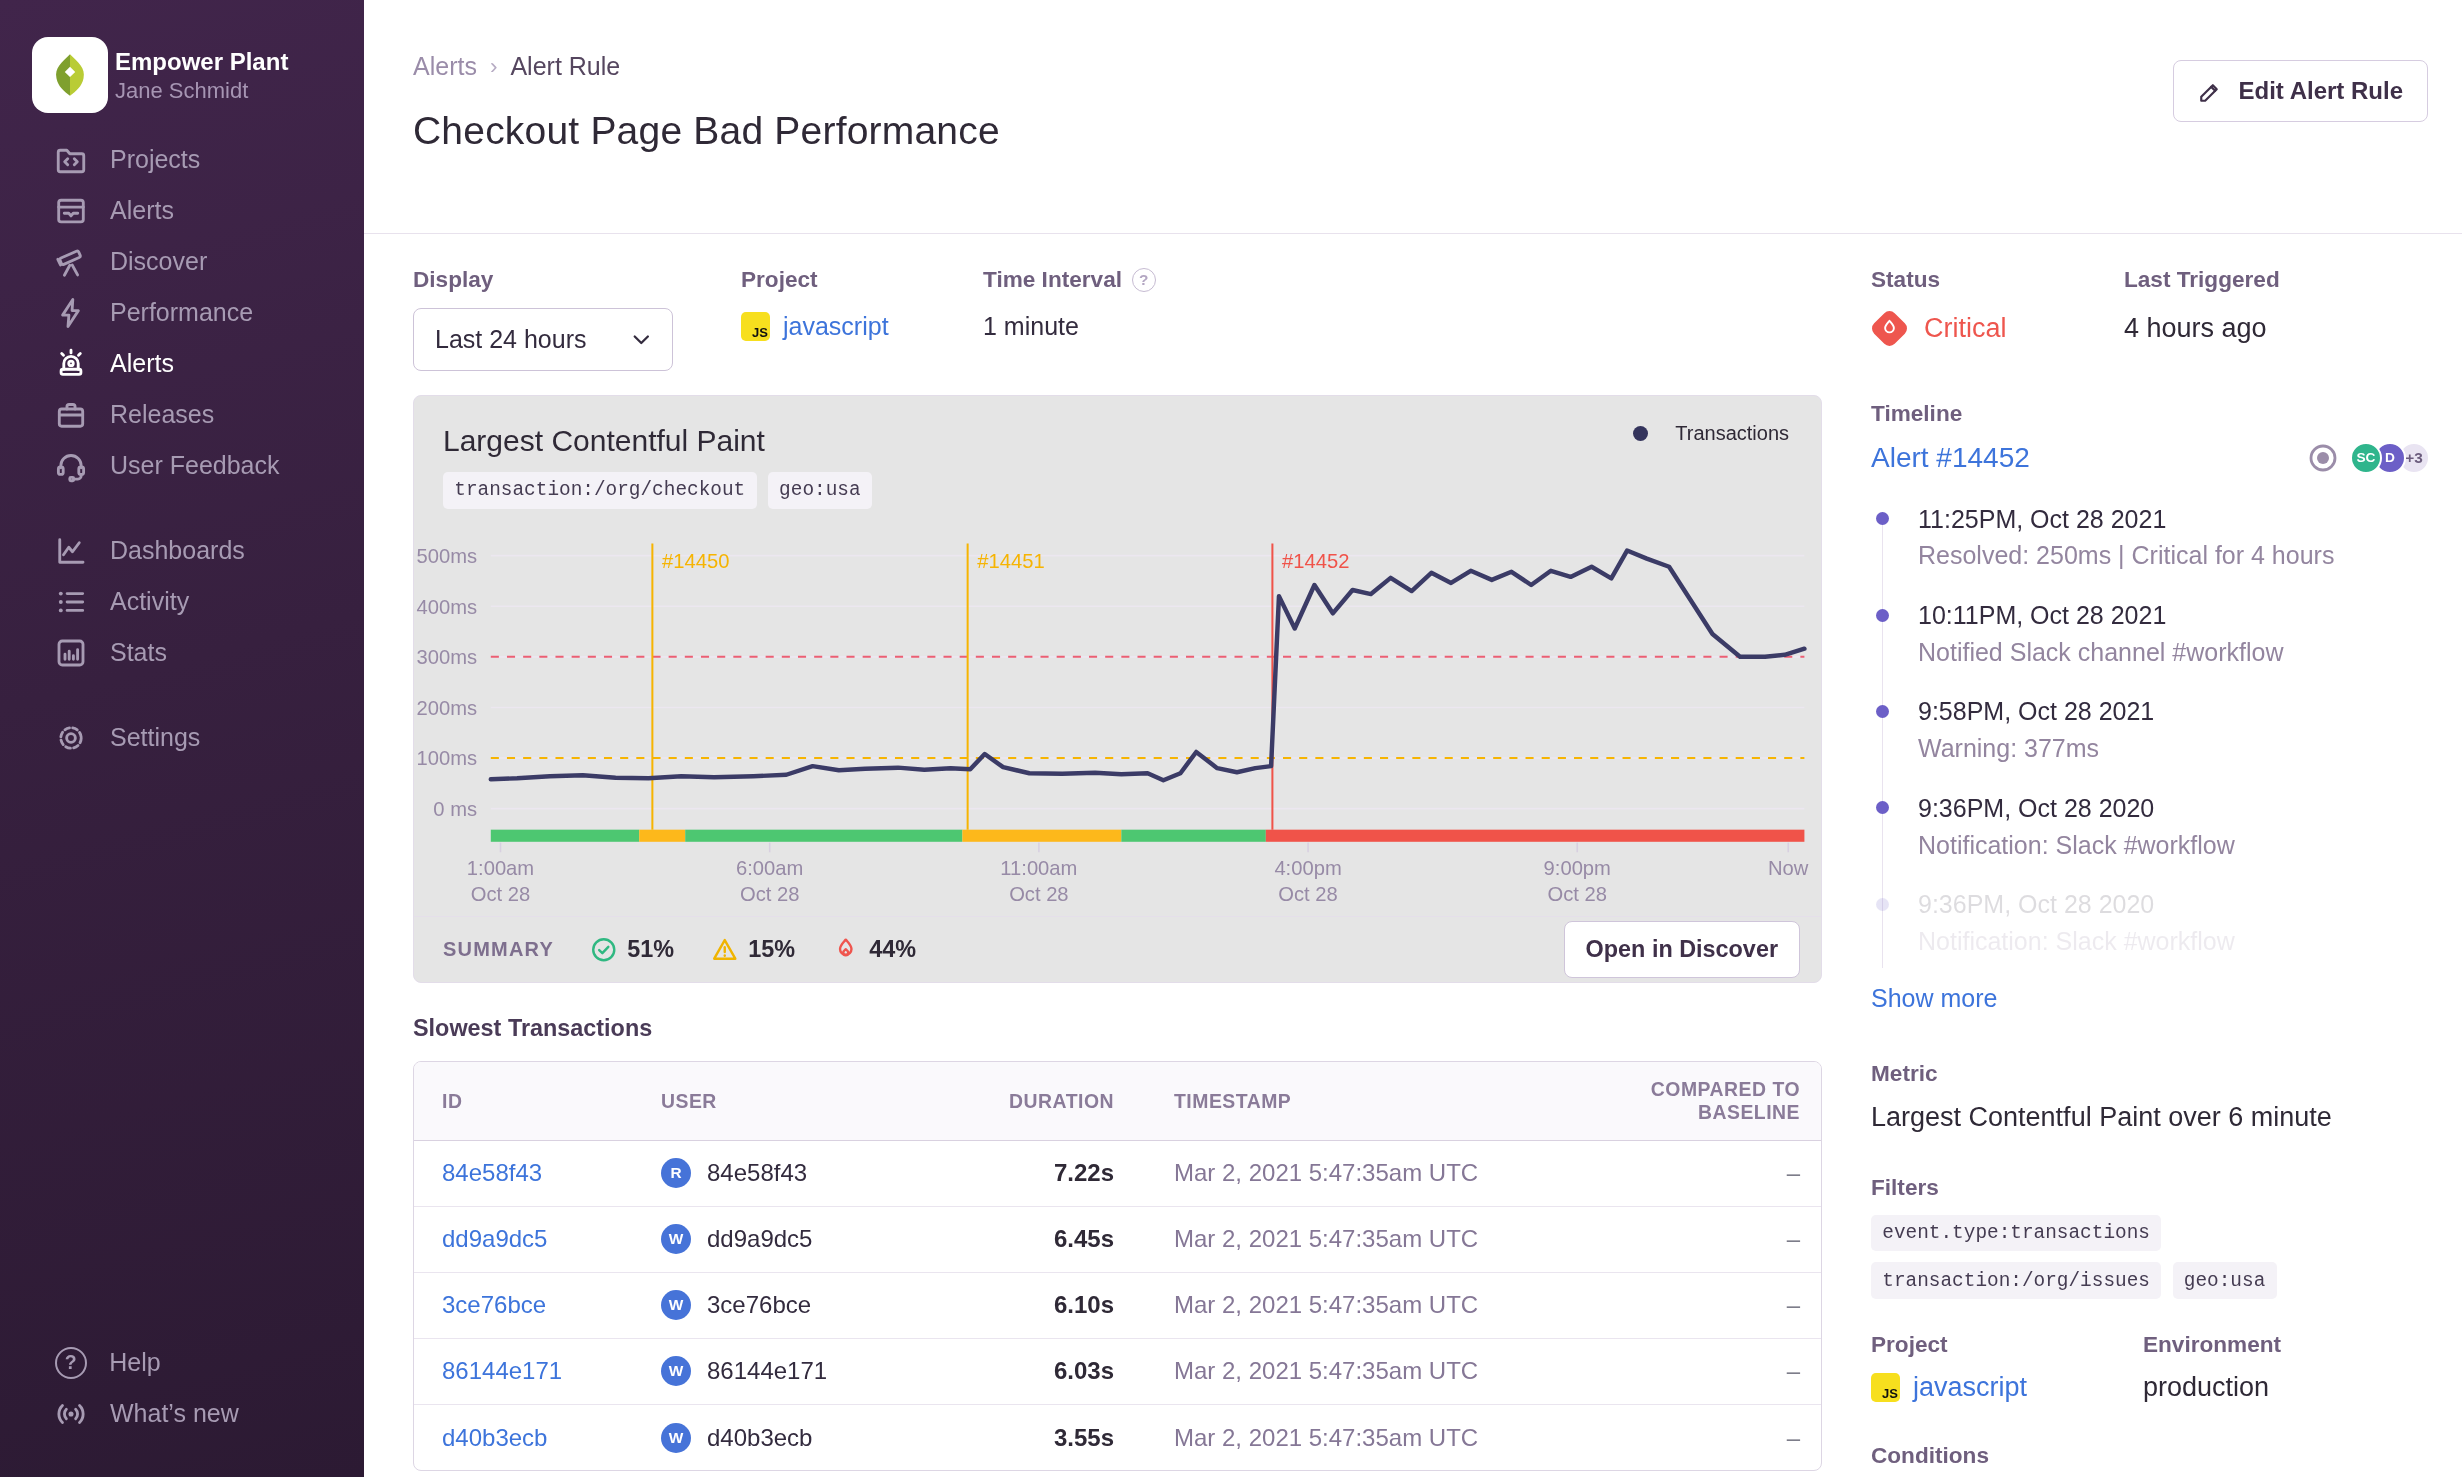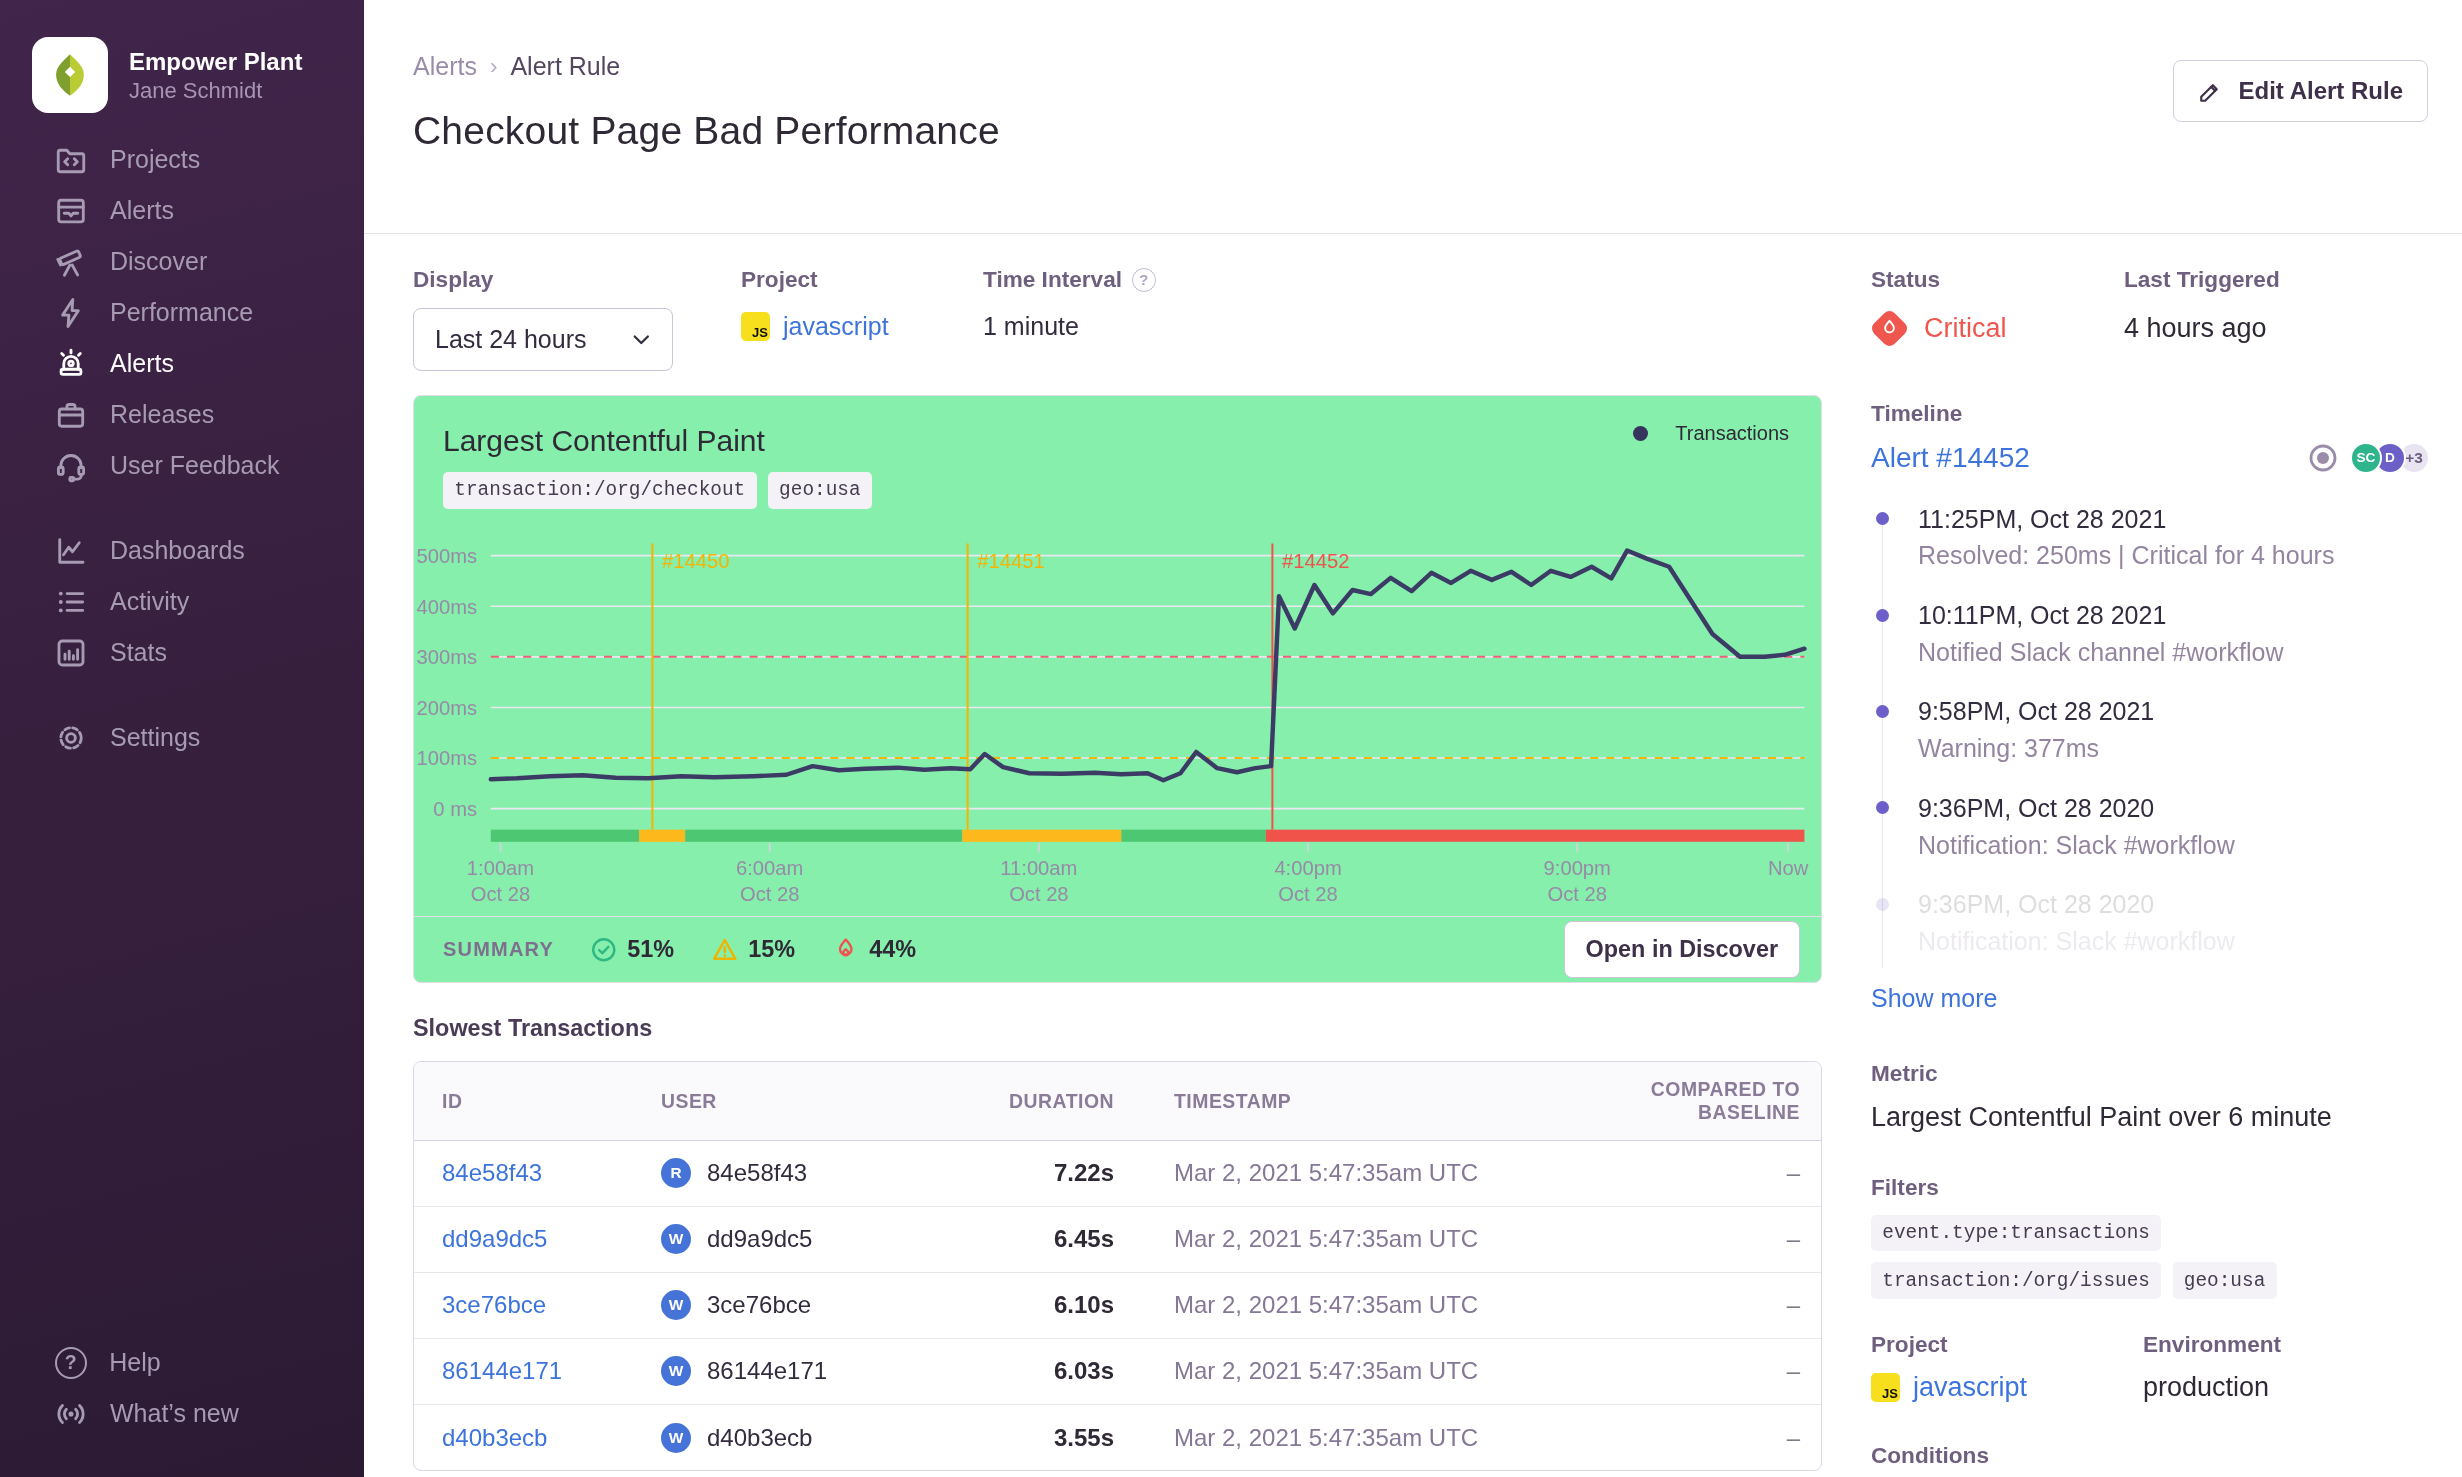--- a/index.html
+++ b/index.html
@@ -3,21 +3,21 @@
 <meta charset="utf-8">
 <style>
   * { box-sizing: border-box; margin: 0; padding: 0; }
   html,body { width:2462px; height:1478px; overflow:hidden; }
   body { font-family:"Liberation Sans", sans-serif; background:#fff; color:#332b3e; display:flex; font-size:24px; }
   svg { display:block; }
 
   
   .sidebar { width:364px; flex-shrink:0; position:relative;
     background:linear-gradient(165deg,#41254b 0%,#37203f 45%,#2c1a33 100%); }
-  .org-row { display:flex; gap:21px; padding:37px 0 0 32px; align-items:center; cursor:pointer; }
+  .org-row { display:flex; gap:7px; padding:37px 0 0 32px; align-items:center; cursor:pointer; }
   .org-logo { width:76px; height:76px; background:#fff; border-radius:16px; display:flex; align-items:center; justify-content:center; flex-shrink:0; }
   .org-name { font-size:24px; font-weight:700; color:#fff; line-height:31px; }
   .org-user { font-size:22px; color:#a695b3; line-height:27.5px; }
   .nav { margin-top:21px; }
   .nav-item { display:flex; align-items:center; height:51px; padding-left:53px; color:#a79bb3; cursor:pointer; }
   .nav-item .nav-ic { width:36px; height:36px; margin-right:21px; flex-shrink:0; }
   .nav-item .nav-label { font-size:25px; }
   .nav-item.active { color:#ffffff; }
   .nav-gap { height:34px; }
   .sidebar-footer { position:absolute; left:0; bottom:39px; width:100%; }
@@ -47,21 +47,21 @@
   .sec-label { font-size:22.6px; font-weight:700; color:#6f5f7e; line-height:27.5px; display:flex; align-items:center; gap:9.7px; }
   .dd { margin-top:14.6px; display:flex; align-items:center; justify-content:space-between; width:260px; height:63px;
     border:1.6px solid #cdc3d8; border-radius:8px; padding:0 19.4px 0 21px; font-size:25px; color:#332b3e; background:#fff; cursor:pointer; }
   .ctrl-value { margin-top:18px; display:flex; align-items:center; gap:13px; font-size:25px; }
   .q-ic { width:24px; height:24px; border:1.6px solid #c6bbd2; border-radius:50%; color:#b3a6c2; font-size:15.4px; font-weight:700; display:flex; align-items:center; justify-content:center; }
   .js-badge { width:29px; height:29px; background:#f7df1e; border-radius:4.9px; position:relative; flex-shrink:0; }
   .js-badge span { position:absolute; right:2px; bottom:0.8px; font-size:13px; font-weight:800; color:#111; }
   a.blue { color:#3d74db; text-decoration:none; cursor:pointer; }
 
   
-  .chart-panel { margin-top:24px; width:1409px; height:588px; border:1.6px solid #e3dde9; border-radius:8px; position:relative; background:#86efac; }
+  .chart-panel { margin-top:24px; width:1409px; height:588px; border:1.6px solid #e3dde9; border-radius:8px; position:relative; background:#e5e5e5; }
   .panel-title { font-size:30px; font-weight:500; color:#2f2936; padding:27.5px 29px 0 29px; }
   .tag-row { display:flex; gap:11.3px; padding:14.6px 29px 0 29px; flex-wrap:wrap; }
   .tag { font-family:"Liberation Mono", monospace; font-size:19.4px; color:#453c52; background:#f4f2f7; border-radius:4.9px; padding:7.3px 11.3px; }
   .legend { position:absolute; top:26px; right:32px; display:flex; align-items:center; gap:27px; cursor:pointer; }
   .legend-dot { width:15.4px; height:15.4px; border-radius:50%; background:#34345c; }
   .legend-label { font-size:20px; color:#2f2936; }
   #chart-svg { position:absolute; left:0; top:141px; }
   .panel-footer { position:absolute; left:0; right:0; bottom:0; height:66px; border-top:1.6px solid #e5dfea;
     display:flex; align-items:center; padding:0 21px 0 29px; }
   .summary-label { font-size:20px; font-weight:700; letter-spacing:1.2px; color:#7e6f8e; margin-right:36px; }

